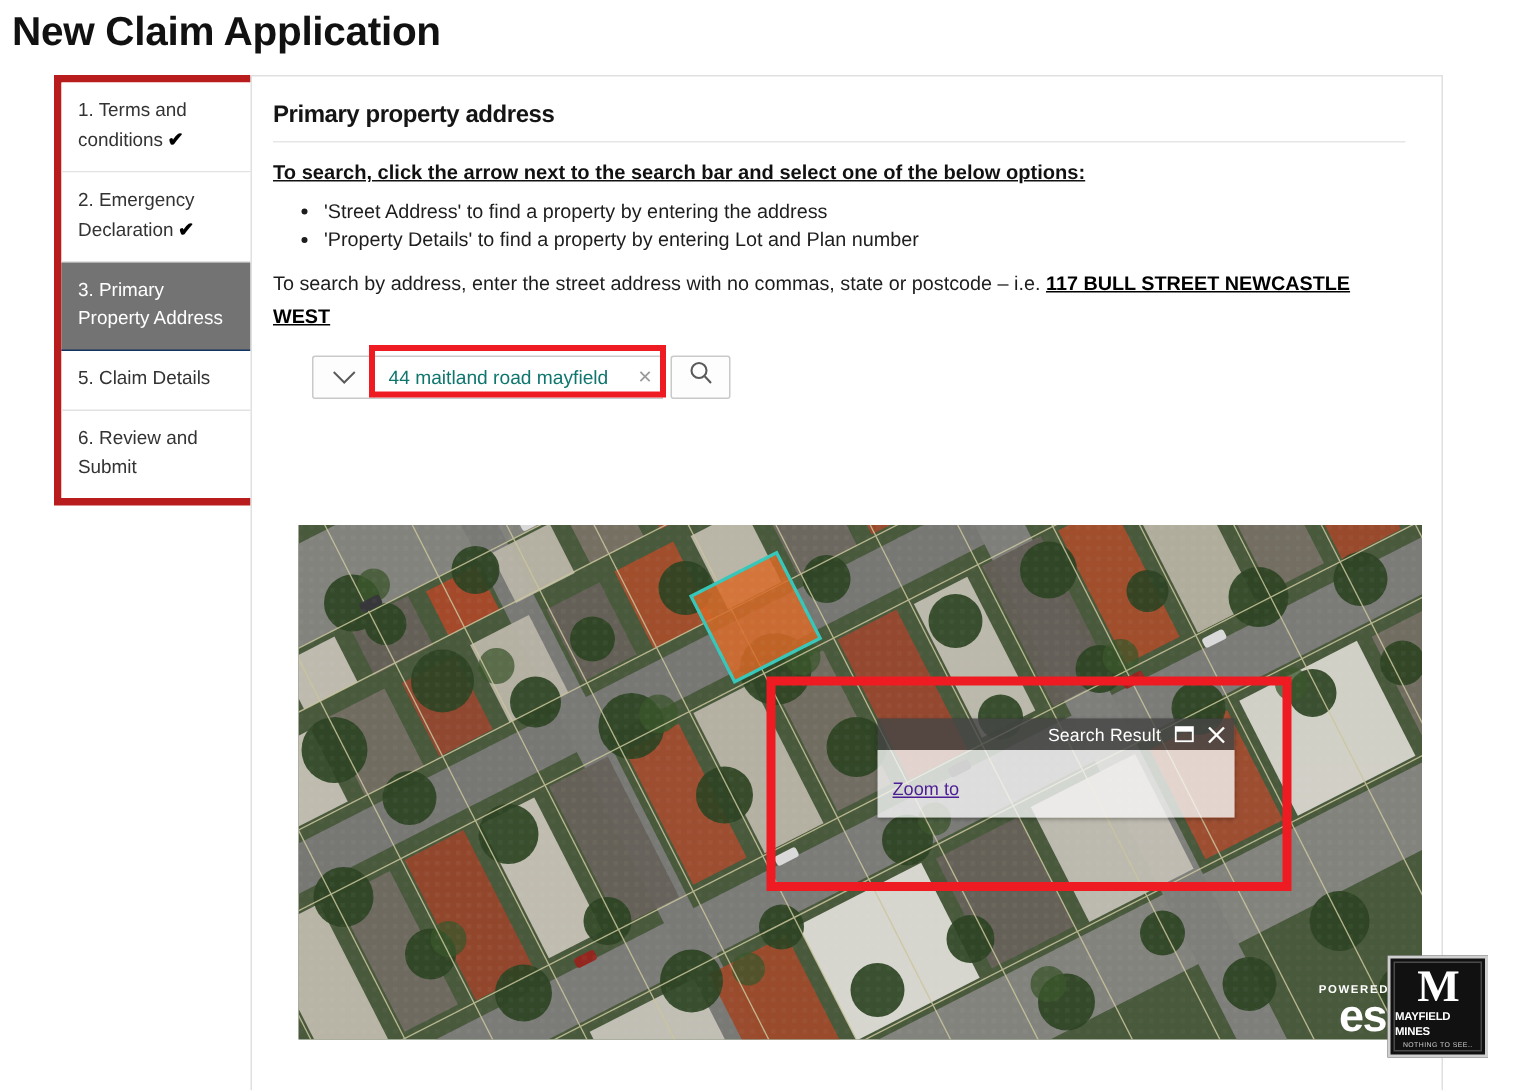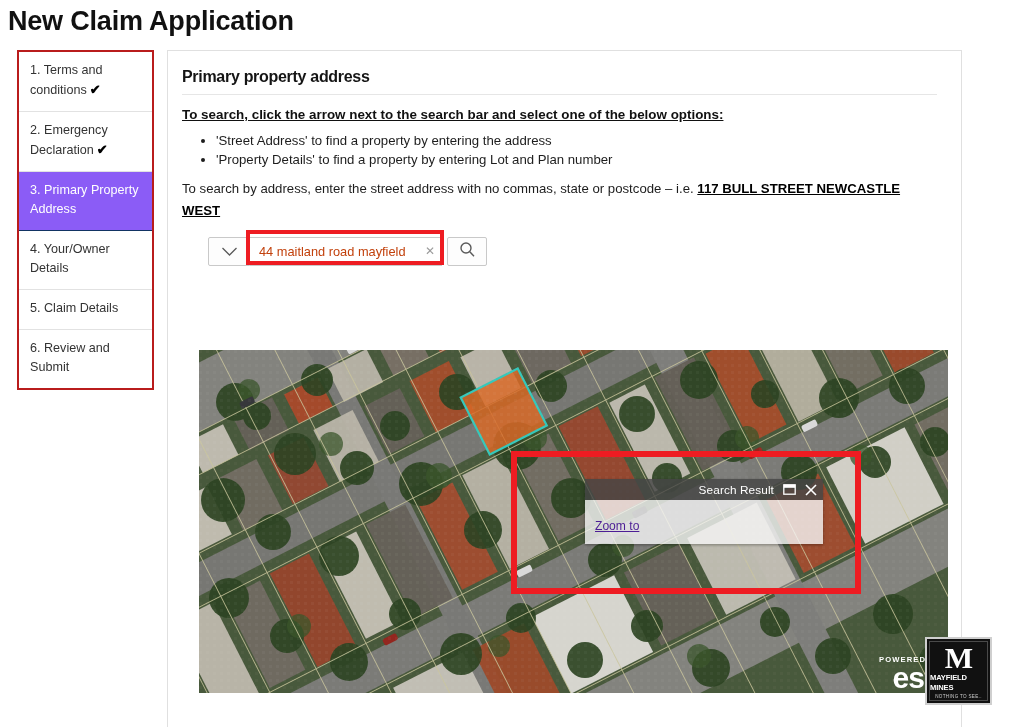--- a/index.html
+++ b/index.html
@@ -25,37 +25,37 @@
     top: 6px;
     font-size: 27px;
     font-weight: bold;
     color: #111111;
     letter-spacing: -0.2px;
   }
 
   
   .sidebar {
     position: absolute;
-    left: 17px;
+    left: 36px;
     top: 50px;
     width: 137px;
-    border: 2px solid #b91c1c;
+    border: 5px solid #b91c1c;
     background: #ffffff;
   }
   .side-item {
     padding: 9px 11px 11px 11px;
     font-size: 12.6px;
     line-height: 19px;
     color: #333333;
     border-bottom: 1px solid #e2e2e2;
     background: #ffffff;
   }
   .side-item:last-child { border-bottom: none; }
   .side-item.active {
-    background: #8b5cf6;
+    background: #737373;
     color: #ffffff;
     border-bottom: 1px solid #123463;
   }
   .side-item .chk {
     font-size: 13px;
     font-weight: bold;
     color: #000;
     padding-left: 3px;
   }
 
@@ -145,21 +145,21 @@
     align-items: center;
     position: relative;
   }
   .search-box input {
     border: none;
     outline: none;
     width: 100%;
     height: 100%;
     font-family: "Liberation Sans", sans-serif;
     font-size: 12.8px;
-    color: #c2410c;
+    color: #0f766e;
     padding: 0 20px 0 9px;
     background: transparent;
   }
   .clear-x {
     position: absolute;
     right: 6px;
     font-size: 12px;
     color: #9b9b9b;
     line-height: 1;
   }
@@ -332,23 +332,20 @@
 
   <div class="sidebar">
     <div class="side-item">
       <span>1. Terms and conditions</span><span class="chk">✔</span>
     </div>
     <div class="side-item">
       <span>2. Emergency Declaration</span><span class="chk">✔</span>
     </div>
     <div class="side-item active">
       <span>3. Primary Property Address</span>
-    </div>
-    <div class="side-item">
-      <span>4. Your/Owner Details</span>
     </div>
     <div class="side-item">
       <span>5. Claim Details</span>
     </div>
     <div class="side-item">
       <span>6. Review and Submit</span>
     </div>
   </div>
 
   <div class="content">

